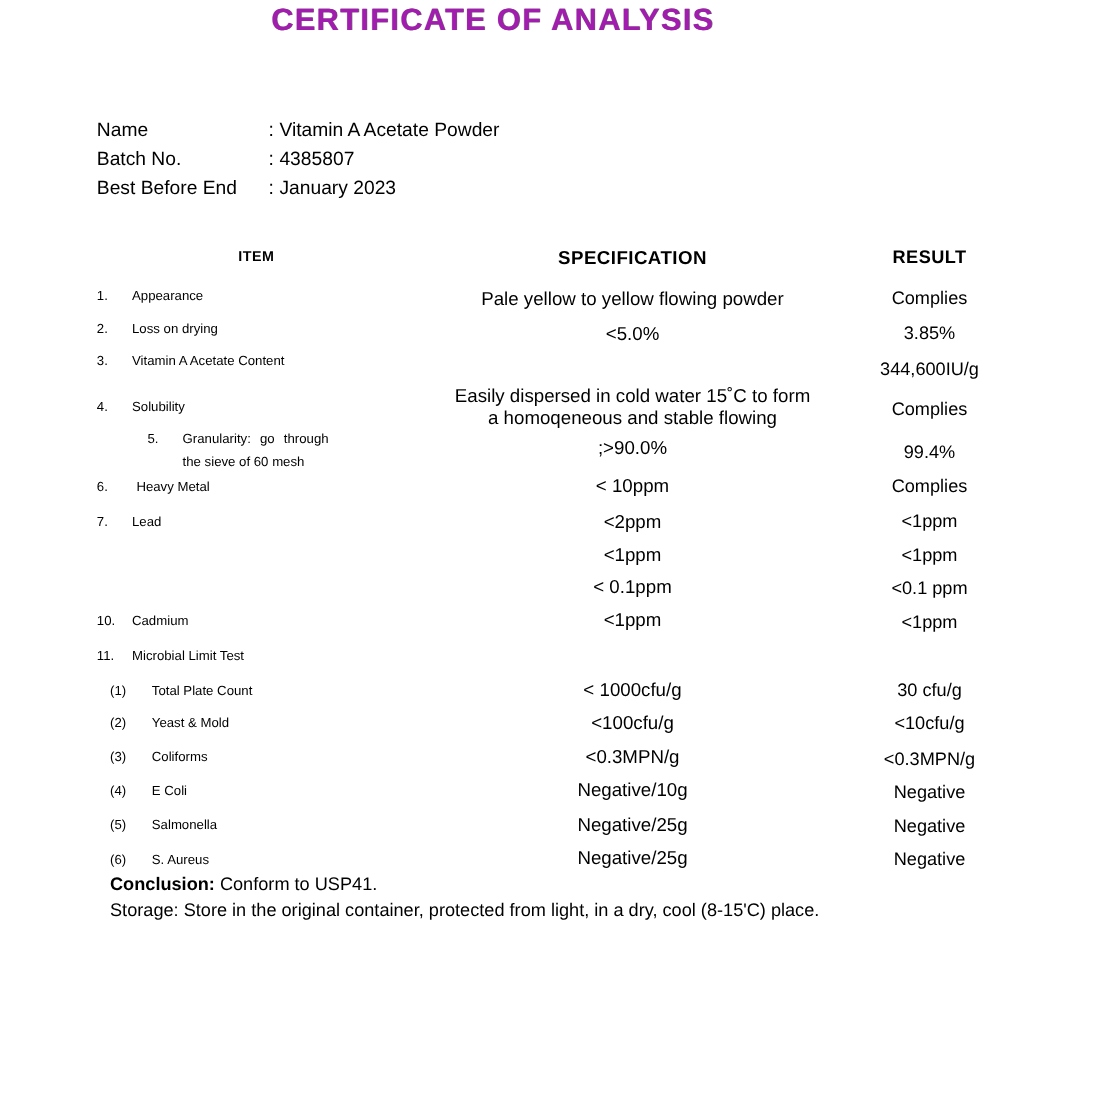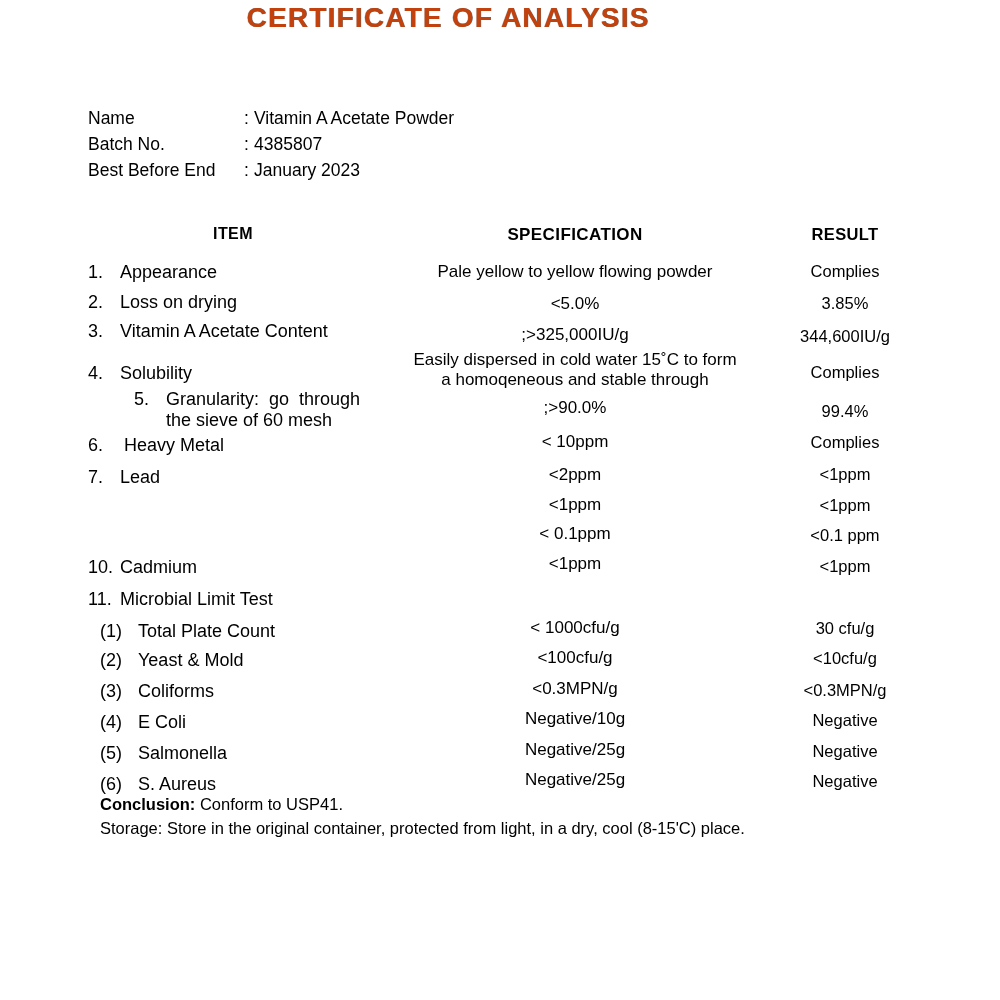--- a/index.html
+++ b/index.html
@@ -27,21 +27,21 @@
   
   .doc-title {
     position: absolute;
     top: 2px;
     left: 0;
     width: 896px;
     text-align: center;
     font-size: 28px;
     font-weight: bold;
     letter-spacing: 1.2px;
-    color: #c2410c;
+    color: #a21caf;
     text-shadow: 0.5px 0 0 rgba(0,0,0,0.55), -0.4px 0.3px 0 rgba(0,0,0,0.25);
   }
 
   
   .meta {
     position: absolute;
     top: 105px;
     left: 88px;
     font-size: 17.5px;
     line-height: 26px;
@@ -70,21 +70,21 @@
     width: 1000px;
   }
   .row {
     position: relative;
     width: 1000px;
   }
   .col-item {
     position: absolute;
     left: 88px;
     width: 330px;
-    font-size: 18px;
+    font-size: 12px;
   }
   .col-spec {
     position: absolute;
     left: 380px;
     width: 390px;
     text-align: center;
     font-size: 17px;
   }
   .col-result {
     position: absolute;
@@ -95,21 +95,21 @@
   }
 
   .head-row {
     height: 28px;
   }
   .head-row .col-item {
     text-align: center;
     left: 88px;
     width: 290px;
     font-weight: bold;
-    font-size: 16px;
+    font-size: 13px;
     letter-spacing: 0.4px;
   }
   .head-row .col-spec,
   .head-row .col-result {
     font-weight: bold;
     letter-spacing: 0.4px;
   }
 
   .num {
     display: inline-block;
@@ -201,31 +201,30 @@
         <span class="num">2.</span><span class="item-label">Loss on drying</span>
       </div>
       <div class="col-spec" style="top:6px;">&lt;5.0%</div>
       <div class="col-result" style="top:6px;">3.85%</div>
     </div>
 
     <div class="row" style="height:32px;">
       <div class="col-item" style="top:3px;">
         <span class="num">3.</span><span class="item-label">Vitamin A Acetate Content</span>
       </div>
-      <div class="col-spec" style="top:7px;">;&gt;325,000IU/g</div>
       <div class="col-result" style="top:9px;">344,600IU/g</div>
     </div>
 
     <div class="row" style="height:37px;">
       <div class="col-item" style="top:13px;">
         <span class="num">4.</span><span class="item-label">Solubility</span>
       </div>
       <div class="col-spec spec-2line" style="top:0px;">
         <div>Easily dispersed in cold water 15˚C to form</div>
-        <div>a homoqeneous and stable through</div>
+        <div>a homoqeneous and stable flowing</div>
       </div>
       <div class="col-result" style="top:13px;">Complies</div>
     </div>
 
     <div class="row" style="height:44px;">
       <div class="col-item item-2line" style="top:2px;margin-left:46px;">
         <div>
           <span class="num">5.</span><span class="item-label spread">Granularity:  go  through</span>
         </div>
         <div style="padding-left:32px;">the sieve of 60 mesh</div>

